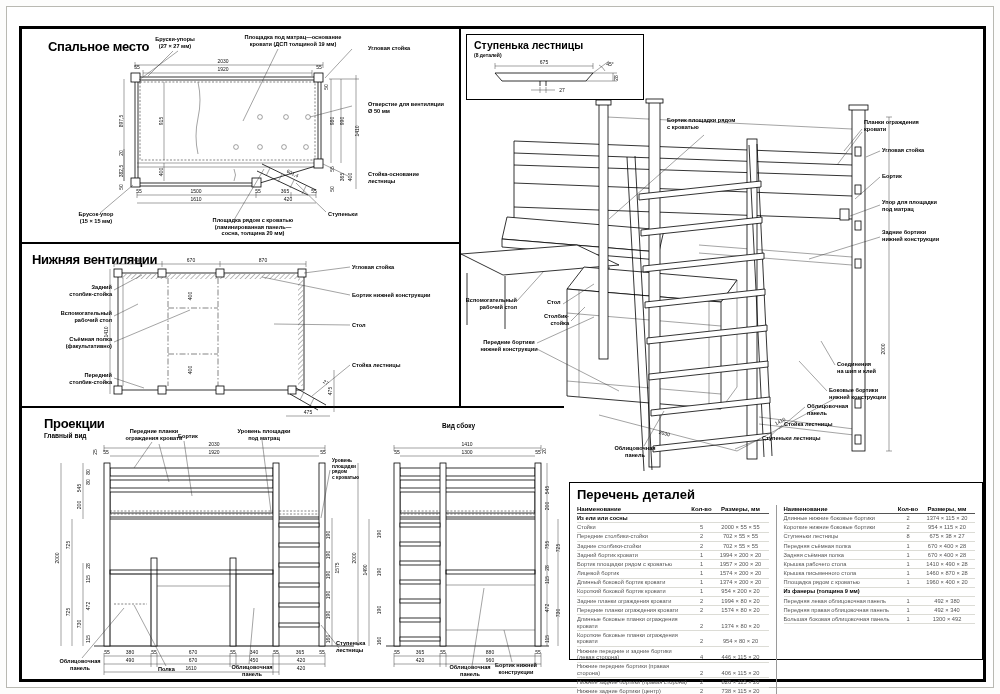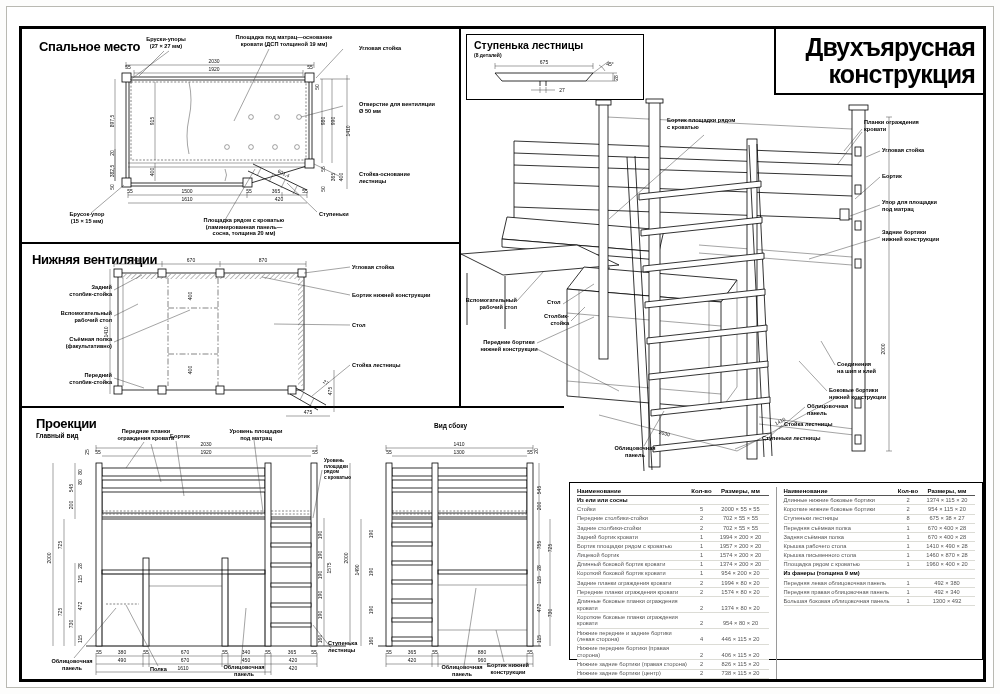--- a/index.html
+++ b/index.html
@@ -42,21 +42,21 @@
 </head>
 <body>
 
 <div id="page">
 <div id="sheet">
 
   <div class="divider" style="left:437px;top:0;width:2px;height:379px"></div>
   <div class="divider" style="left:0;top:213px;width:437px;height:2px"></div>
   <div class="divider" style="left:0;top:377px;width:542px;height:2px"></div>
 
-  <div class="abs" style="left:7px;top:0;width:437px;height:213px">
+  <div class="abs" style="left:16px;top:0;width:437px;height:213px">
     <div class="sec-title" style="left:10px;top:10px">Спальное место</div>
     <svg width="437" height="213" viewBox="0 0 437 213">
       <defs>
         <pattern id="h" width="3.5" height="3.5" patternTransform="rotate(45)" patternUnits="userSpaceOnUse">
           <line x1="0" y1="0" x2="0" y2="3.5" stroke="#777" stroke-width="1"></line>
         </pattern>
       </defs>
 
       <path class="ln" d="M99,48 H278 M99,51 H278 M97,50 V152 M100,50 V152 M280,50 V134 M283,50 V134 M99,154 H218 M99,157 H218 M222,154 L281,136"></path>
       <rect class="dash" x="102" y="53" width="175" height="78"></rect>
@@ -168,21 +168,21 @@
     <div class="lbl r" style="left:30px;top:92px;width:60px">Съёмная полка
 (факультативно)</div>
     <div class="lbl r" style="left:30px;top:128px;width:60px">Передний
 столбик-стойка</div>
     <div class="lbl" style="left:330px;top:20px">Угловая стойка</div>
     <div class="lbl" style="left:330px;top:48px">Бортик нижней конструкции</div>
     <div class="lbl" style="left:330px;top:78px">Стол</div>
     <div class="lbl" style="left:330px;top:118px">Стойка лестницы</div>
   </div>
 
-  <div class="abs" style="left:4px;top:379px;width:556px;height:271px">
+  <div class="abs" style="left:12px;top:379px;width:556px;height:271px">
     <div class="sec-title" style="left:10px;top:8px">Проекции</div>
     <div class="sub-title" style="left:10px;top:24px">Главный вид</div>
     <div class="sub-title" style="left:408px;top:14px">Вид сбоку</div>
     <svg width="556" height="271" viewBox="0 0 556 271">
 
       <path class="ln" d="M60,238 H320"></path>
       <rect class="ln" x="76" y="60" width="163" height="8"></rect>
           <rect class="ln" x="76" y="72" width="163" height="8"></rect>
       <rect class="ln" x="76" y="84" width="163" height="21"></rect>
       <path class="dash" d="M76,103 H291 M76,106 H291"></path>
@@ -325,24 +325,20 @@
       <path class="ln" d="M73,22 V27 M79,22 V27"></path>
       <path class="thin" d="M28,7 H126 M28,4 V10 M126,4 V10 M64,31 H88 M73,28 V34 M79,28 V34 M126,14 L142,2 M126,14 H150 M146,14 V22 M119,22 H150"></path>
       <path class="thin" d="M138,12 A14,14 0 0 0 132,6" fill="none"></path>
       <text class="d" x="77" y="5" text-anchor="middle">675</text>
       <text class="d" x="95" y="33" text-anchor="middle">27</text>
       <text class="d" x="143" y="7" text-anchor="middle">45°</text>
       <text class="d" x="151" y="19" transform="rotate(-90 151 19)" text-anchor="middle">28</text>
     </svg>
   </div>
 
-  <div id="title-block">
-    <div class="t">Двухъярусная</div>
-    <div class="t">конструкция</div>
-  </div>
 
   <div class="abs" style="left:437px;top:70px;width:524px;height:382px">
     <svg width="524" height="382" viewBox="0 0 524 382">
 
       <path class="thin" d="M148,18 L393,30 M240,146 L393,158 M240,154 L393,166 M300,318 L395,330 M300,325 L395,336"></path>
 
       <path class="ln" d="M55,42 L393,55 M55,54 L393,66 M55,66 L393,77 M55,84 L393,97 M55,108 L393,120 M55,42 V147"></path>
 
       <path class="wf" d="M48,118 L205,131 L200,153 L43,140 Z"></path>
       <path class="wf" d="M43,140 L200,153 L200,161 L43,148 Z"></path>
@@ -409,20 +405,21 @@
 нижней конструкции</div>
     <div class="lbl" style="left:348px;top:304px">Облицовочная
 панель</div>
     <div class="lbl" style="left:325px;top:322px">Стойка лестницы</div>
     <div class="lbl" style="left:303px;top:336px">Ступеньки лестницы</div>
     <div class="lbl c" style="left:148px;top:346px;width:56px">Облицовочная
 панель</div>
   </div>
 
   <div id="parts">
+    <div class="t">Перечень деталей</div>
     <div class="twrap">
       <div class="tgroup">
         <div class="thead">
           <span class="tname">Наименование</span>
           <span class="tqty">Кол-во</span>
           <span class="tsize">Размеры, мм</span>
         </div>
         <div>
 
         <div class="trow tr-header">

